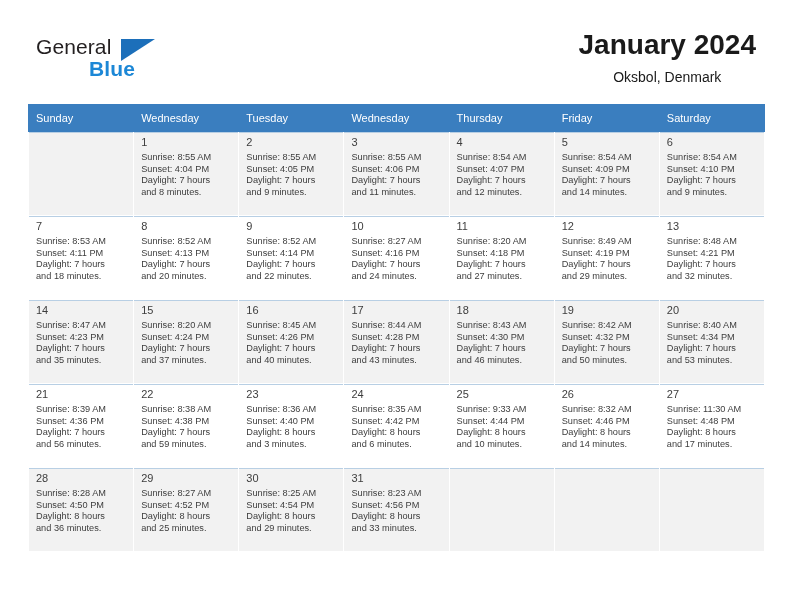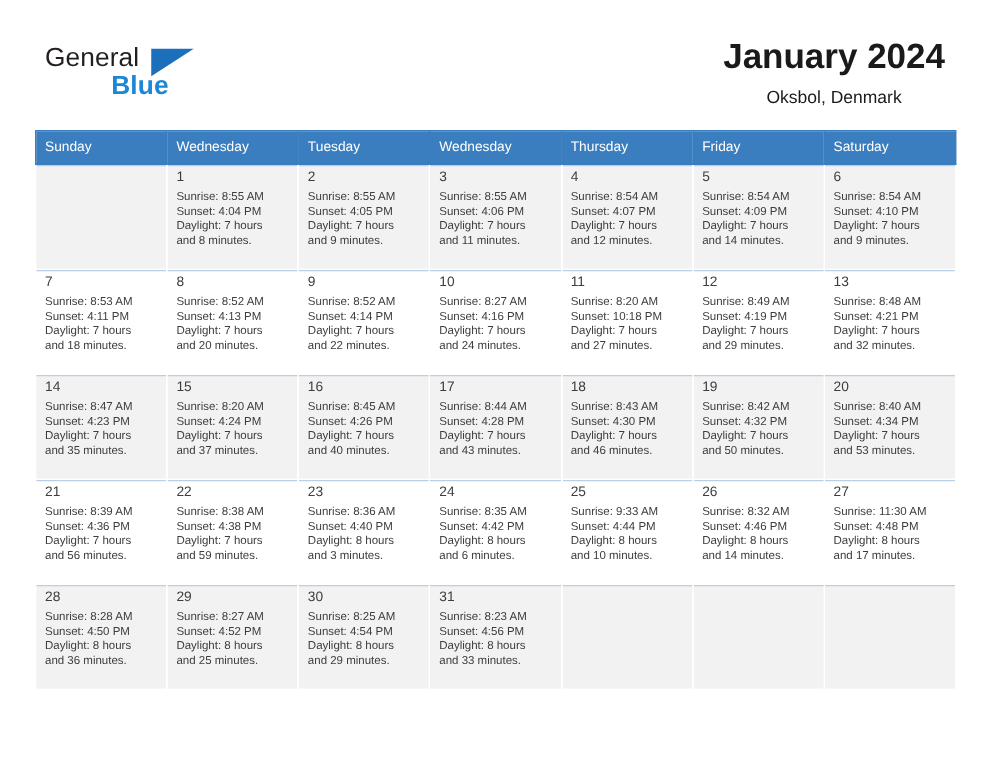--- a/index.html
+++ b/index.html
@@ -272,21 +272,21 @@
           <div class="day-line">Sunrise: 8:27 AM</div>
           <div class="day-line">Sunset: 4:16 PM</div>
           <div class="day-line">Daylight: 7 hours</div>
           <div class="day-line">and 24 minutes.</div>
         </div>
           </td>
         <td>
             <div class="cell-inner">
           <div class="day-num">11</div>
           <div class="day-line">Sunrise: 8:20 AM</div>
-          <div class="day-line">Sunset: 10:18 PM</div>
+          <div class="day-line">Sunset: 4:18 PM</div>
           <div class="day-line">Daylight: 7 hours</div>
           <div class="day-line">and 27 minutes.</div>
         </div>
           </td>
         <td>
             <div class="cell-inner">
           <div class="day-num">12</div>
           <div class="day-line">Sunrise: 8:49 AM</div>
           <div class="day-line">Sunset: 4:19 PM</div>
           <div class="day-line">Daylight: 7 hours</div>

